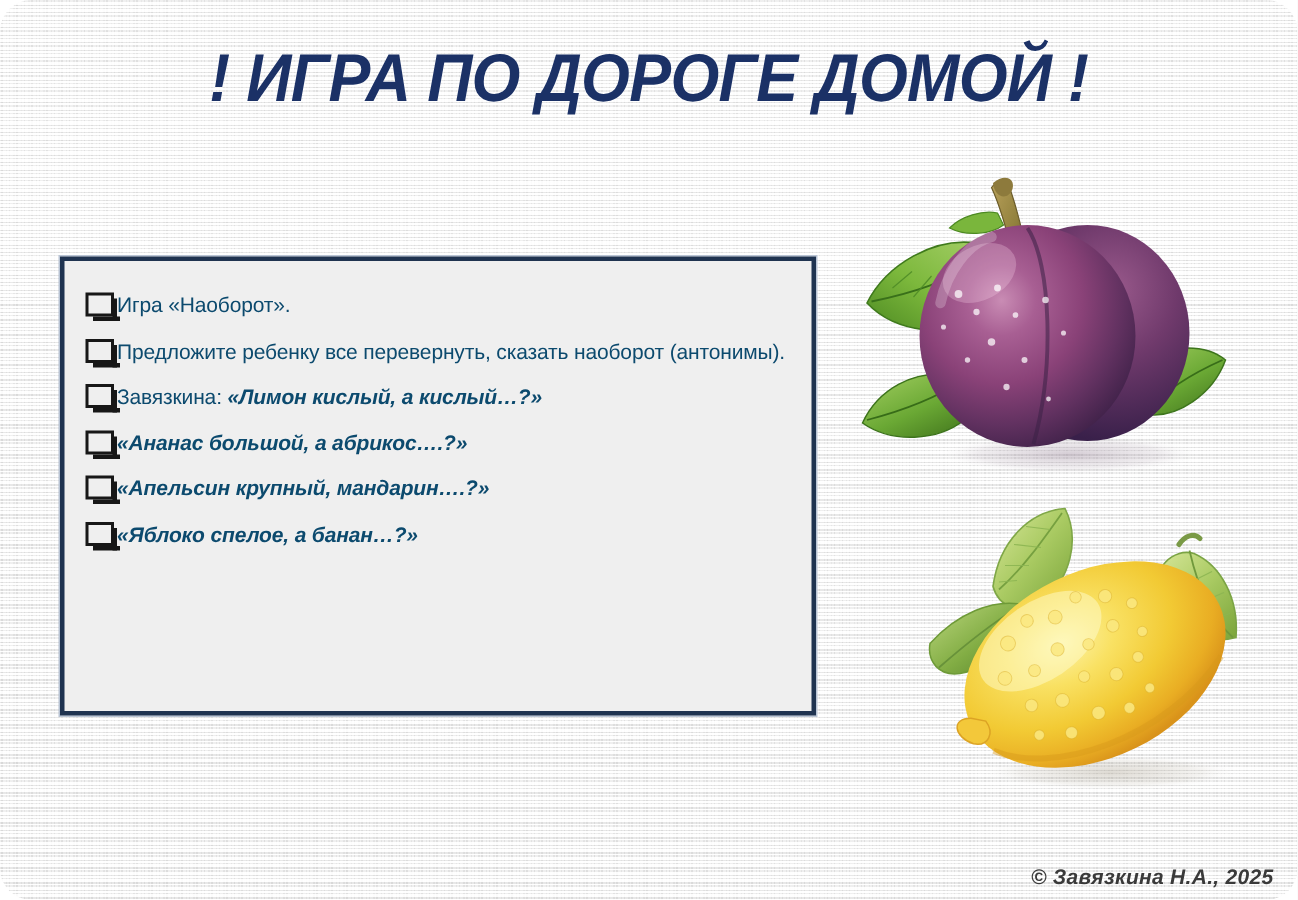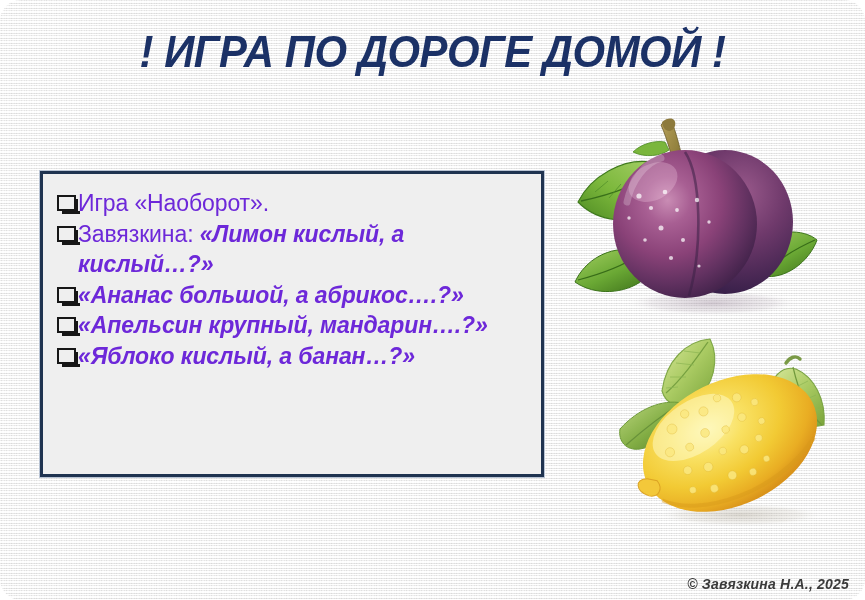--- a/index.html
+++ b/index.html
@@ -73,23 +73,23 @@
     box-shadow: 0 0 0 1px #b9c4d4;
   }
   #bullet-list {
     list-style: none;
     margin: 0;
     padding: 14px 8px 0 14px;
   }
   #bullet-list li {
     display: flex;
     align-items: flex-start;
-    font-size: 23px;
+    font-size: 14px;
     line-height: 30.5px;
-    color: #6d28d9;
+    color: #0c4a6e;
     letter-spacing: -0.1px;
     white-space: pre-wrap;
   }
   .bullet-glyph {
     flex: 0 0 auto;
     width: 19px;
     height: 16px;
     margin-top: 7px;
     margin-right: 2px;
     box-sizing: border-box;
@@ -318,39 +318,43 @@
   </svg>
 
   <div id="textbox">
     <ul id="bullet-list">
 
       <li>
         <span class="bullet-glyph"></span>
         <span class="li-text">Игра «Наоборот».</span>
       </li>
 
+      <li>
+        <span class="bullet-glyph"></span>
+        <span class="li-text">Предложите ребенку все перевернуть, сказать наоборот (антонимы).</span>
+      </li>
 
       <li>
         <span class="bullet-glyph"></span>
         <span class="li-text"><span class="lead">Завязкина: </span><span class="quote">«Лимон кислый, а кислый…?»</span></span>
       </li>
 
       <li>
         <span class="bullet-glyph"></span>
         <span class="li-text italic">«Ананас большой, а абрикос….?»</span>
       </li>
 
       <li>
         <span class="bullet-glyph"></span>
         <span class="li-text italic">«Апельсин крупный, мандарин….?»</span>
       </li>
 
       <li>
         <span class="bullet-glyph"></span>
-        <span class="li-text italic">«Яблоко кислый, а банан…?»</span>
+        <span class="li-text italic">«Яблоко спелое, а банан…?»</span>
       </li>
 
 
 
     </ul>
   </div>
 
   <div id="credit">© Завязкина Н.А., 2025</div>
 
 </div>

